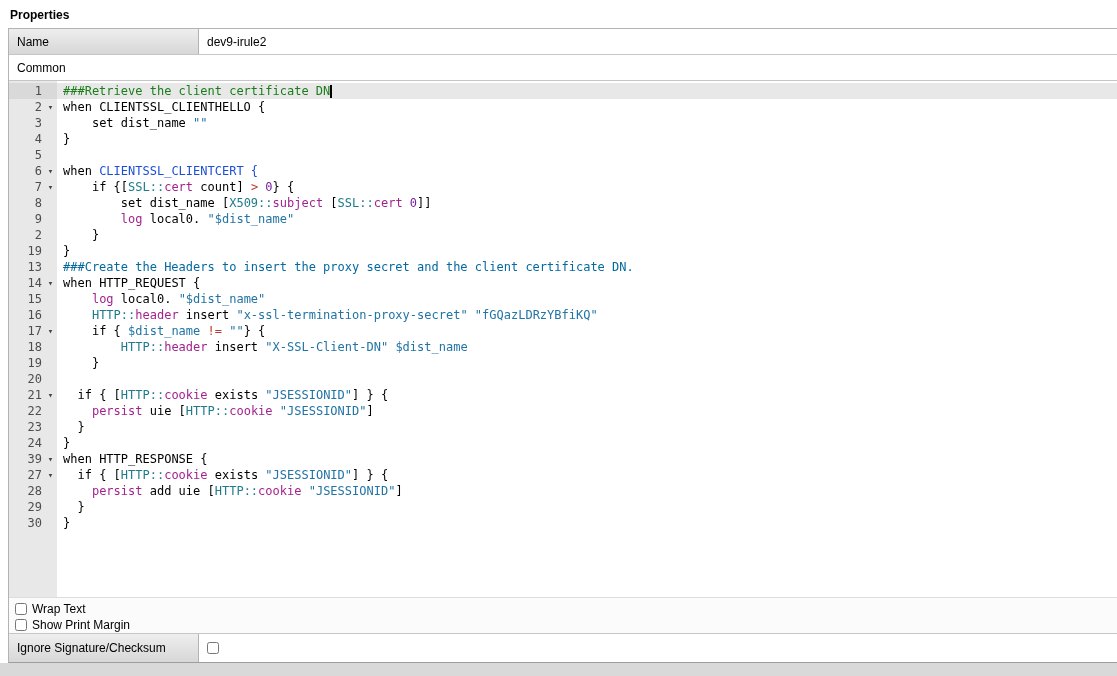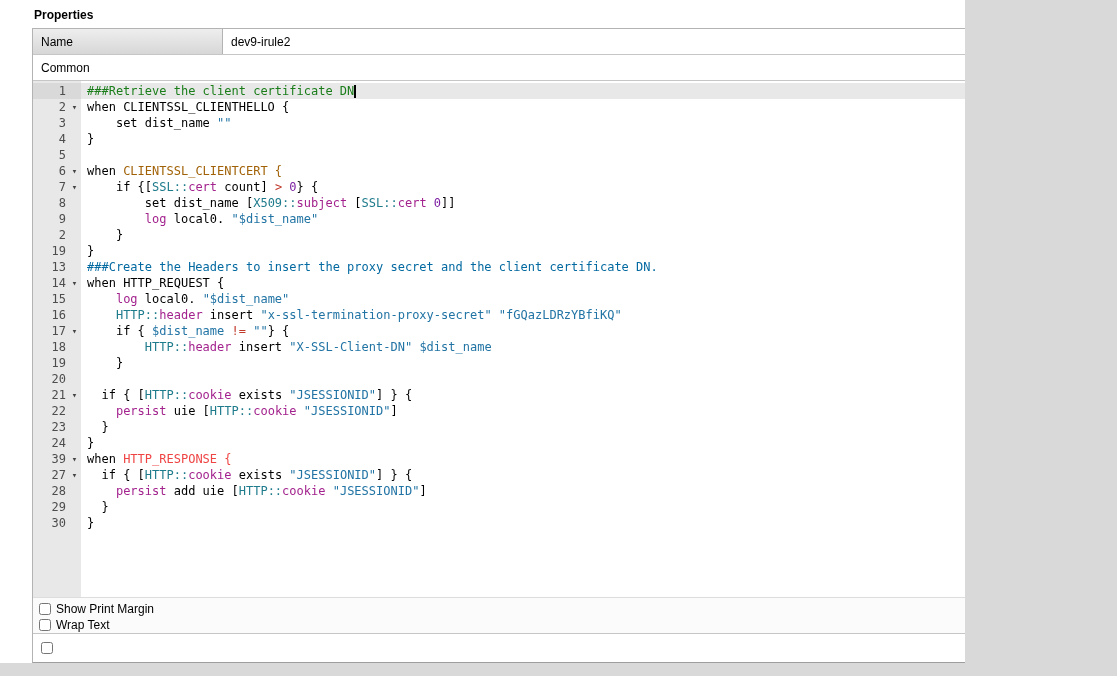--- a/index.html
+++ b/index.html
@@ -3,21 +3,21 @@
 <meta charset="utf-8">
 <style>
   * { box-sizing: border-box; }
   html, body { margin: 0; padding: 0; }
   body {
     width: 1117px; height: 676px; overflow: hidden;
     background: #d9d9d9;
     font-family: "Liberation Sans", sans-serif;
     font-size: 12px; color: #000;
   }
-  .page { background: #fff; width: 965px; padding-left: 24px; }
+  .page { background: #fff; width: 1117px; }
 
   .page-header { height: 28px; padding: 8px 0 0 10px; background: #fff; }
   .page-title { font-weight: bold; font-size: 12px; }
 
   .prop-table {
     margin-left: 8px;
     border-top: 1px solid #b3b3b3;
     border-left: 1px solid #b3b3b3;
     border-bottom: 1px solid #9e9e9e;
   }
@@ -135,21 +135,21 @@
                 <span class="ln">5</span>
                 <span class="fold"></span>
               </div>
               <div class="code-cell"></div>
             </div>
             <div class="line">
               <div class="gutter-cell">
                 <span class="ln">6</span>
                 <span class="fold">▾</span>
               </div>
-              <div class="code-cell"><span style="color: rgb(0, 0, 0);">when</span><span style="color: #a16207; margin-top: 24px;"> CLIENTSSL_CLIENTCERT {</span></div>
+              <div class="code-cell"><span style="color: rgb(0, 0, 0);">when</span><span style="color: #1d4ed8; margin-top: 24px;"> CLIENTSSL_CLIENTCERT {</span></div>
             </div>
             <div class="line">
               <div class="gutter-cell">
                 <span class="ln">7</span>
                 <span class="fold">▾</span>
               </div>
               <div class="code-cell"><span style="color: rgb(0, 0, 0);">    </span><span style="color: rgb(0, 0, 0);">if</span><span style="color: rgb(0, 0, 0);"> {[</span><span style="color: rgb(30, 123, 140);">SSL::</span><span style="color: rgb(163, 35, 142);">cert</span><span style="color: rgb(0, 0, 0);"> count] </span><span style="color: rgb(192, 57, 43);">&gt;</span><span style="color: rgb(0, 0, 0);"> </span><span style="color: rgb(124, 31, 162);">0</span><span style="color: rgb(0, 0, 0);">} {</span></div>
             </div>
             <div class="line">
               <div class="gutter-cell">
@@ -261,21 +261,21 @@
                 <span class="ln">24</span>
                 <span class="fold"></span>
               </div>
               <div class="code-cell"><span style="color: rgb(0, 0, 0);">}</span></div>
             </div>
             <div class="line">
               <div class="gutter-cell">
                 <span class="ln">39</span>
                 <span class="fold">▾</span>
               </div>
-              <div class="code-cell"><span style="color: rgb(0, 0, 0);">when</span><span style="color: #ef4444;"> HTTP_RESPONSE {</span></div>
+              <div class="code-cell"><span style="color: rgb(0, 0, 0);">when</span><span style="color: #000000;"> HTTP_RESPONSE {</span></div>
             </div>
             <div class="line">
               <div class="gutter-cell">
                 <span class="ln">27</span>
                 <span class="fold">▾</span>
               </div>
               <div class="code-cell"><span style="color: rgb(0, 0, 0);">  </span><span style="color: rgb(0, 0, 0);">if</span><span style="color: rgb(0, 0, 0);"> { [</span><span style="color: rgb(30, 123, 140);">HTTP::</span><span style="color: rgb(163, 35, 142);">cookie</span><span style="color: rgb(0, 0, 0);"> exists </span><span style="color: rgb(34, 116, 165);">"JSESSIONID"</span><span style="color: rgb(0, 0, 0);">] } {</span></div>
             </div>
             <div class="line">
               <div class="gutter-cell">
@@ -294,34 +294,35 @@
             <div class="line">
               <div class="gutter-cell">
                 <span class="ln">30</span>
                 <span class="fold"></span>
               </div>
               <div class="code-cell"><span style="color: rgb(0, 0, 0);">}</span></div>
             </div>
           </div>
 
         <div class="editor-options">
+          <label class="opt">
+            <input type="checkbox" style="">
+            <span>Wrap Text</span>
+          </label>
           <label class="opt">
             <input type="checkbox" style="">
             <span>Show Print Margin</span>
           </label>
-          <label class="opt">
-            <input type="checkbox" style="">
-            <span>Wrap Text</span>
-          </label>
         </div>
 
       </div>
     </div>
 
     <div class="prop-row row-ignore">
+      <div class="prop-label">Ignore Signature/Checksum</div>
       <div class="prop-value">
         <input type="checkbox" style="">
       </div>
     </div>
 
   </div>
 
 </div>
 <div class="bottom-strip"></div>
 

